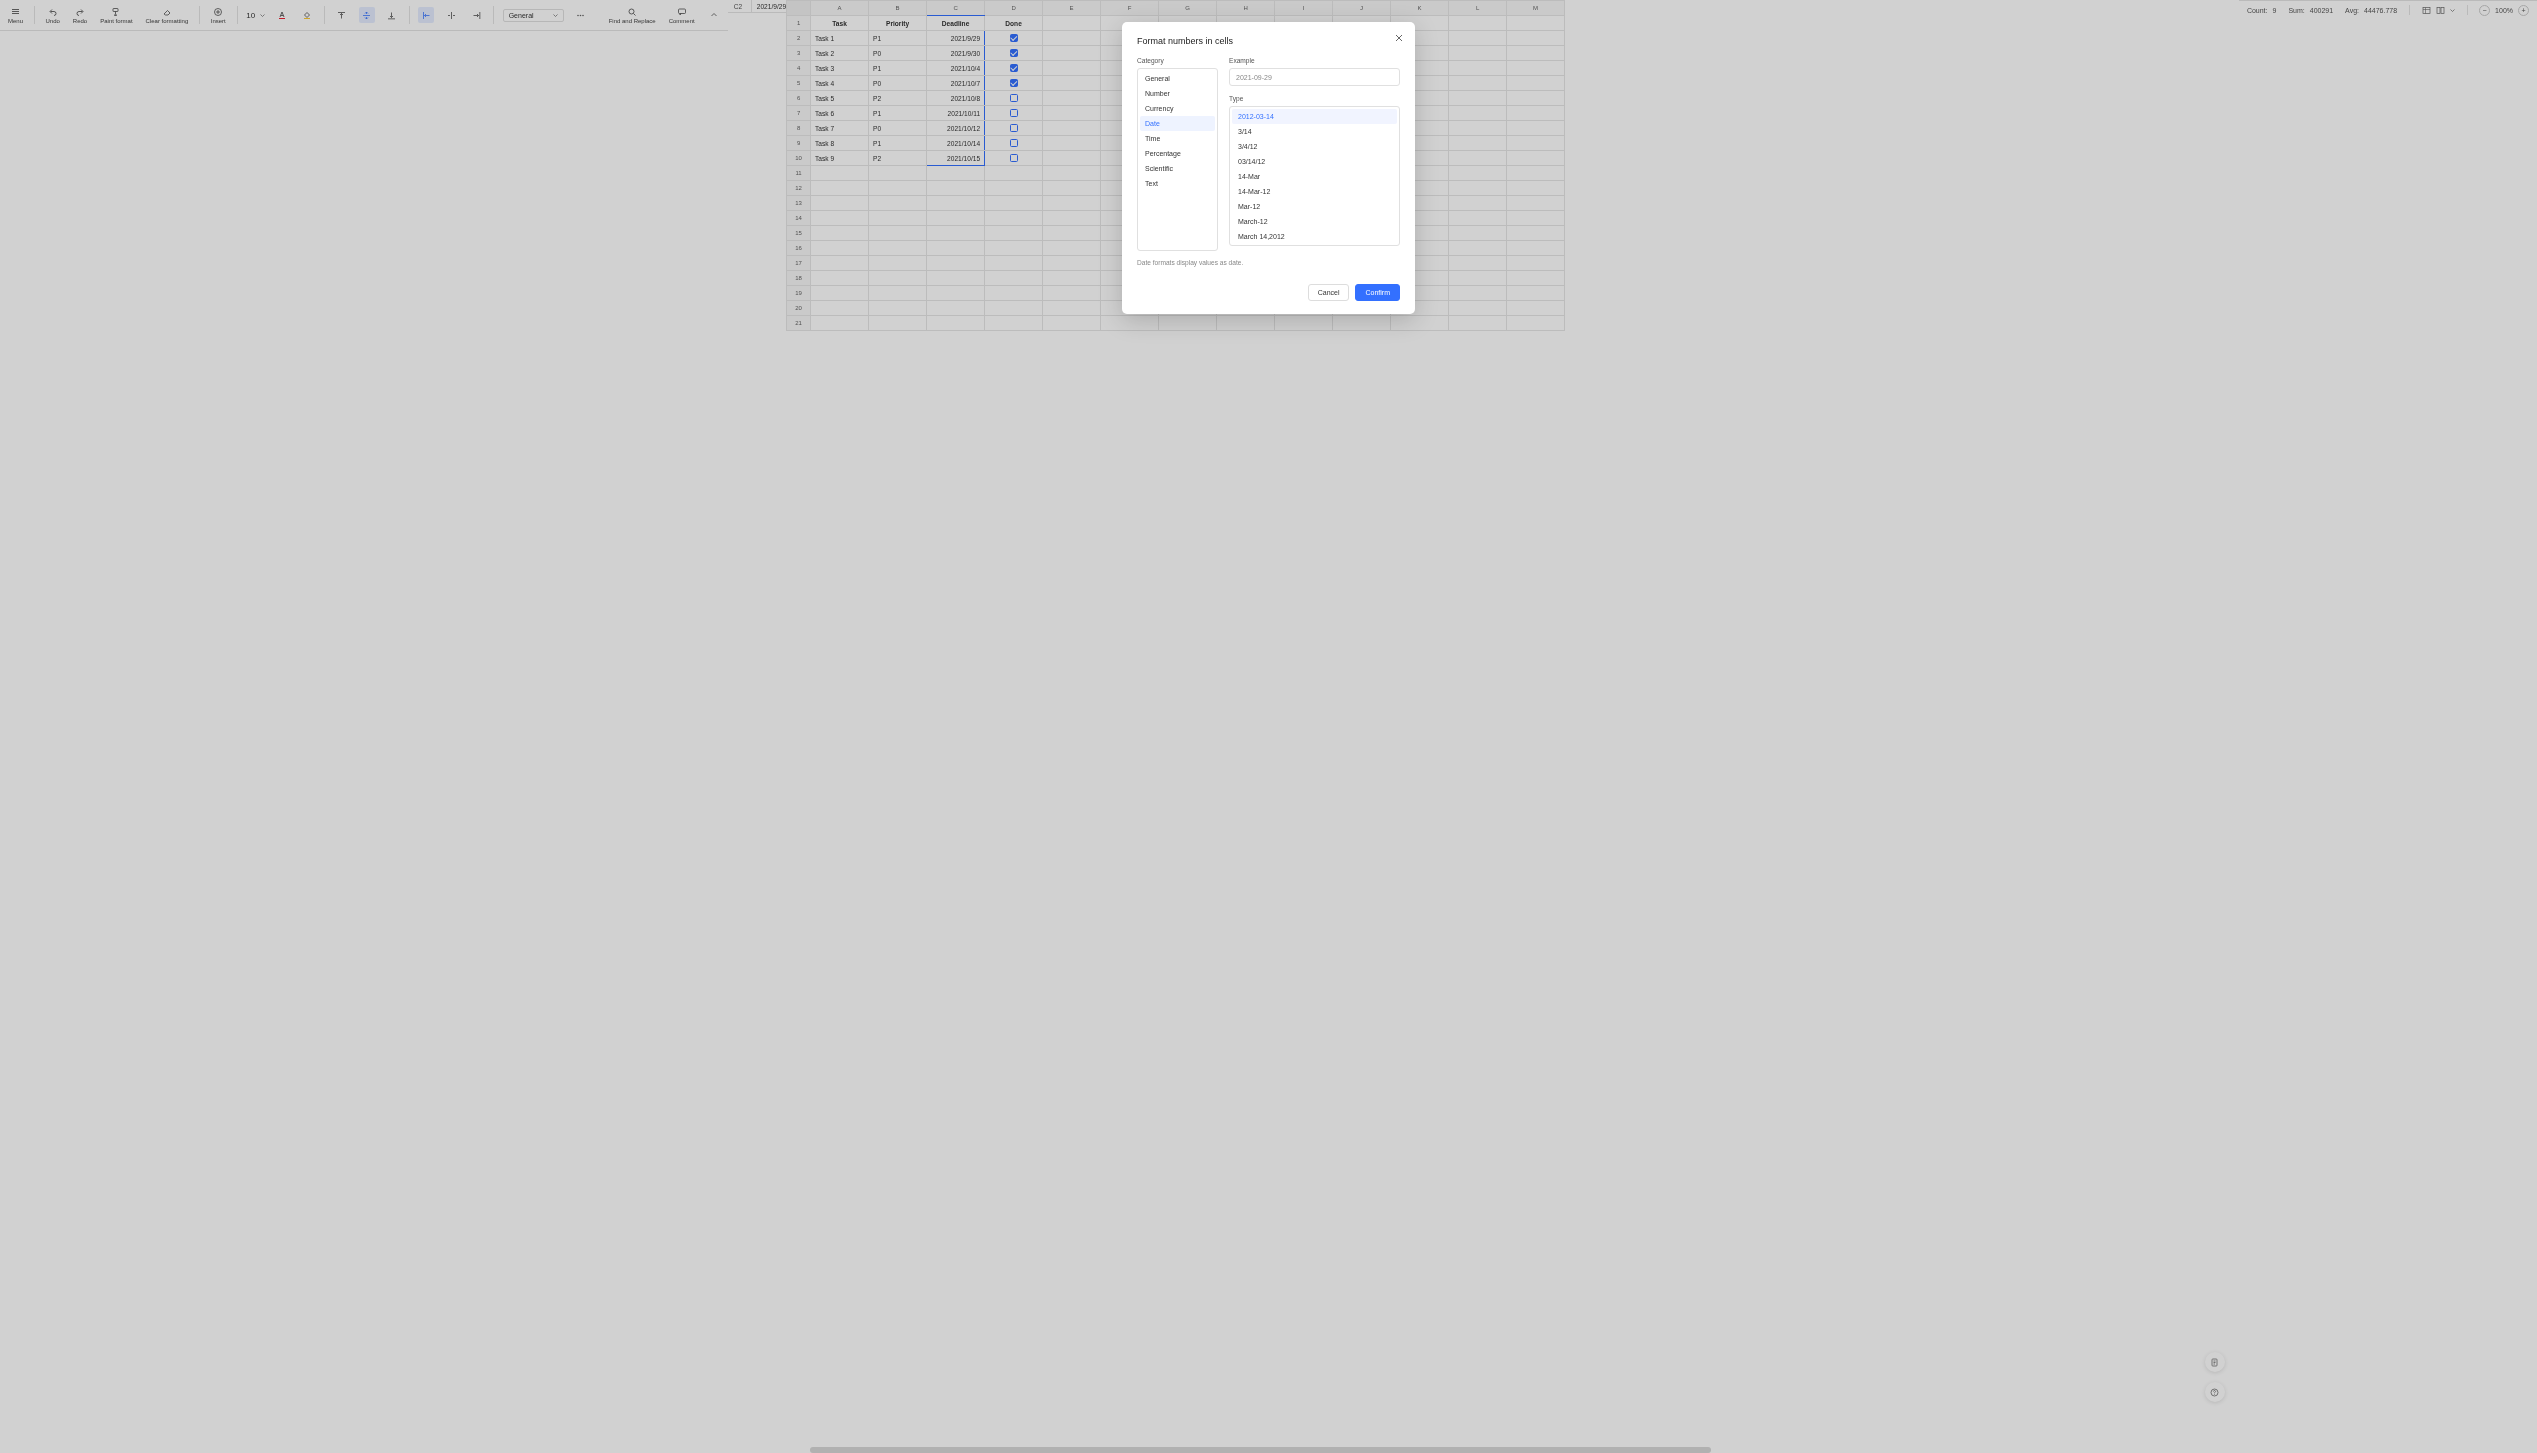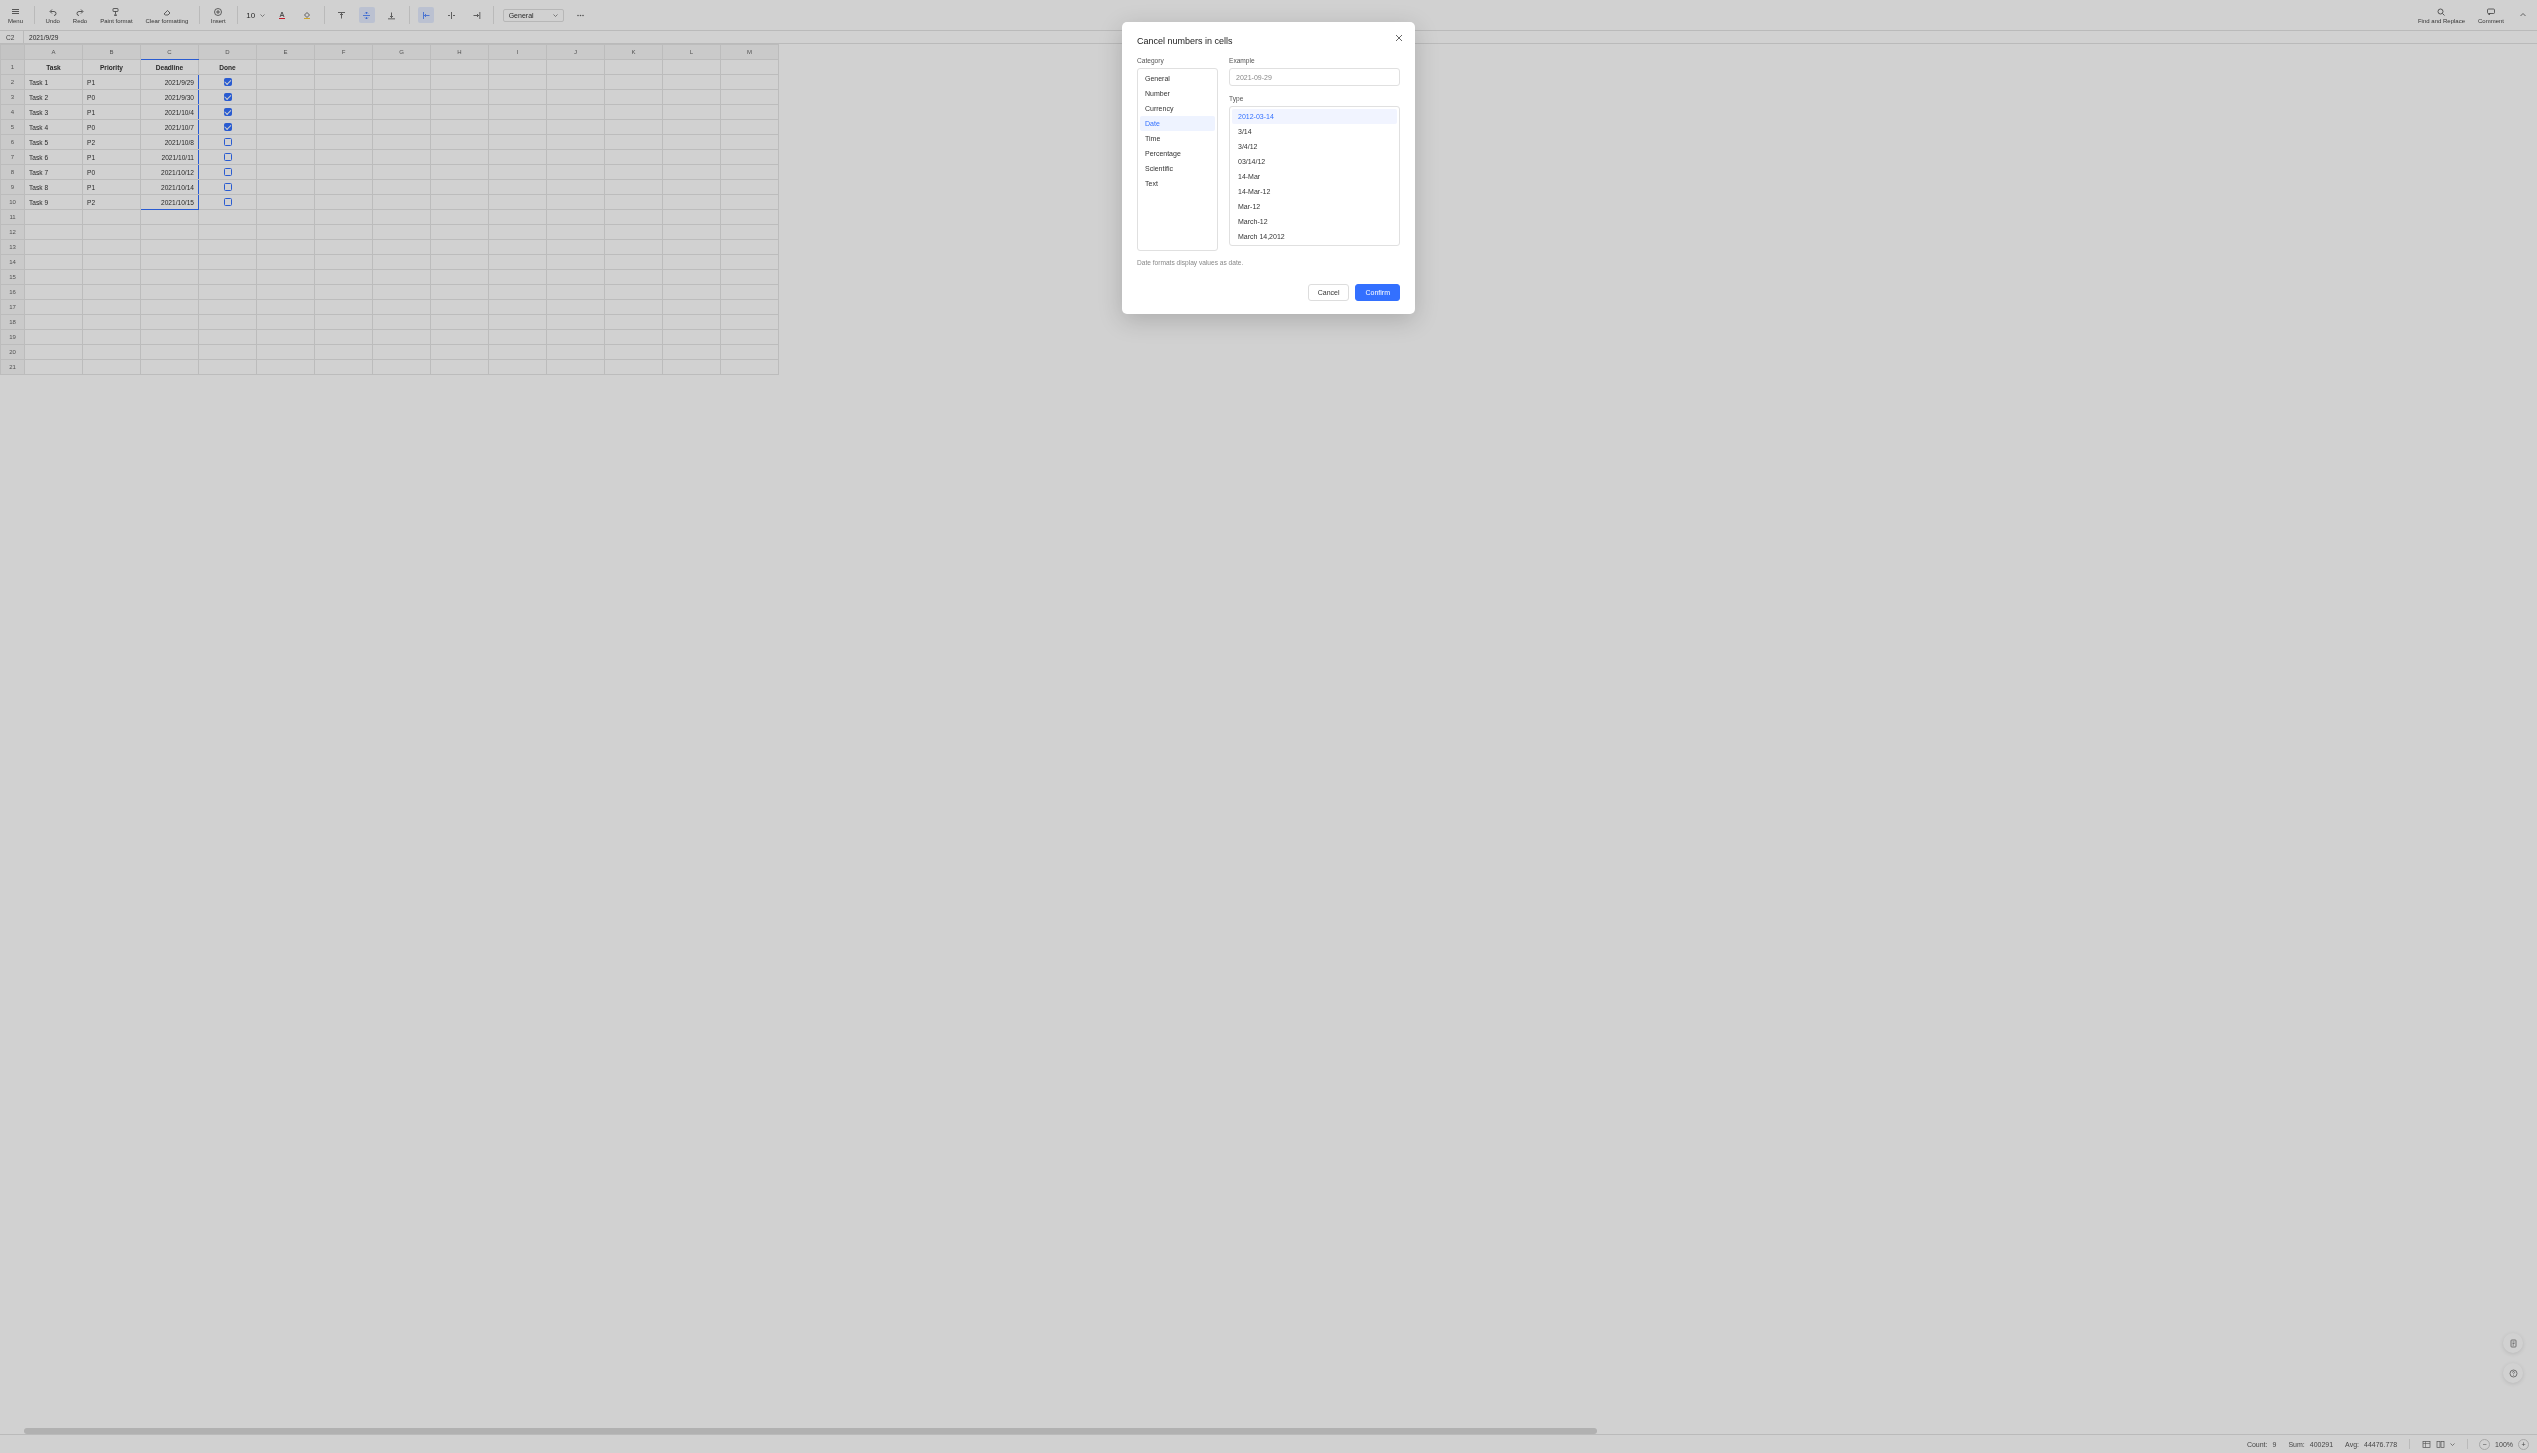--- a/index.html
+++ b/index.html
@@ -1,18 +1,18 @@
 <!DOCTYPE html>
 <html style="font-size:8px"><head>
 <meta charset="utf-8">
 <style>
 * { box-sizing: border-box; margin: 0; padding: 0; font-family: -apple-system, BlinkMacSystemFont, "Segoe UI", Helvetica, Arial, sans-serif; }
 html, body { width: 100%; height: 100%; overflow: hidden; background: #fff; }
 
-.app { position: relative; width: 100%; height: 100%; display: flex; flex-direction: column; }
+.app { position: relative; width: 100%; height: 100%; display: flex; flex-direction: row; }
 
 
 .toolbar {
   display: flex; align-items: center; gap: 9px;
   height: 31px; padding: 0 6px;
   border-bottom: 0.5px solid #e3e3e3; background: #fff;
   font-size: 7px; color: #333;
 }
 .toolbar .tbtn { display: flex; flex-direction: column; align-items: center; gap: 1px; cursor: pointer; padding: 1px 2px; }
 .toolbar .tbtn .ico { width: 10px; height: 10px; display: flex; align-items: center; justify-content: center; }
@@ -710,21 +710,21 @@
     <div class="isep"></div>
     <div class="grp">
       <span class="zbtn">−</span>
       <span>100%</span>
       <span class="zbtn">+</span>
     </div>
   </div>
 
   <div class="overlay">
     <div class="modal">
-      <h2>Cancel numbers in cells</h2>
+      <h2>Format numbers in cells</h2>
       <div class="close">
         <span><svg width="10" height="10" viewBox="0 0 20 20">
               <path d="M4 4l12 12M16 4L4 16" stroke="#555" stroke-width="1.8"></path>
             </svg></span>
       </div>
 
       <div class="cols">
         <div class="lcol">
           <label class="sec">Category</label>
           <div class="catlist" id="catlist">

